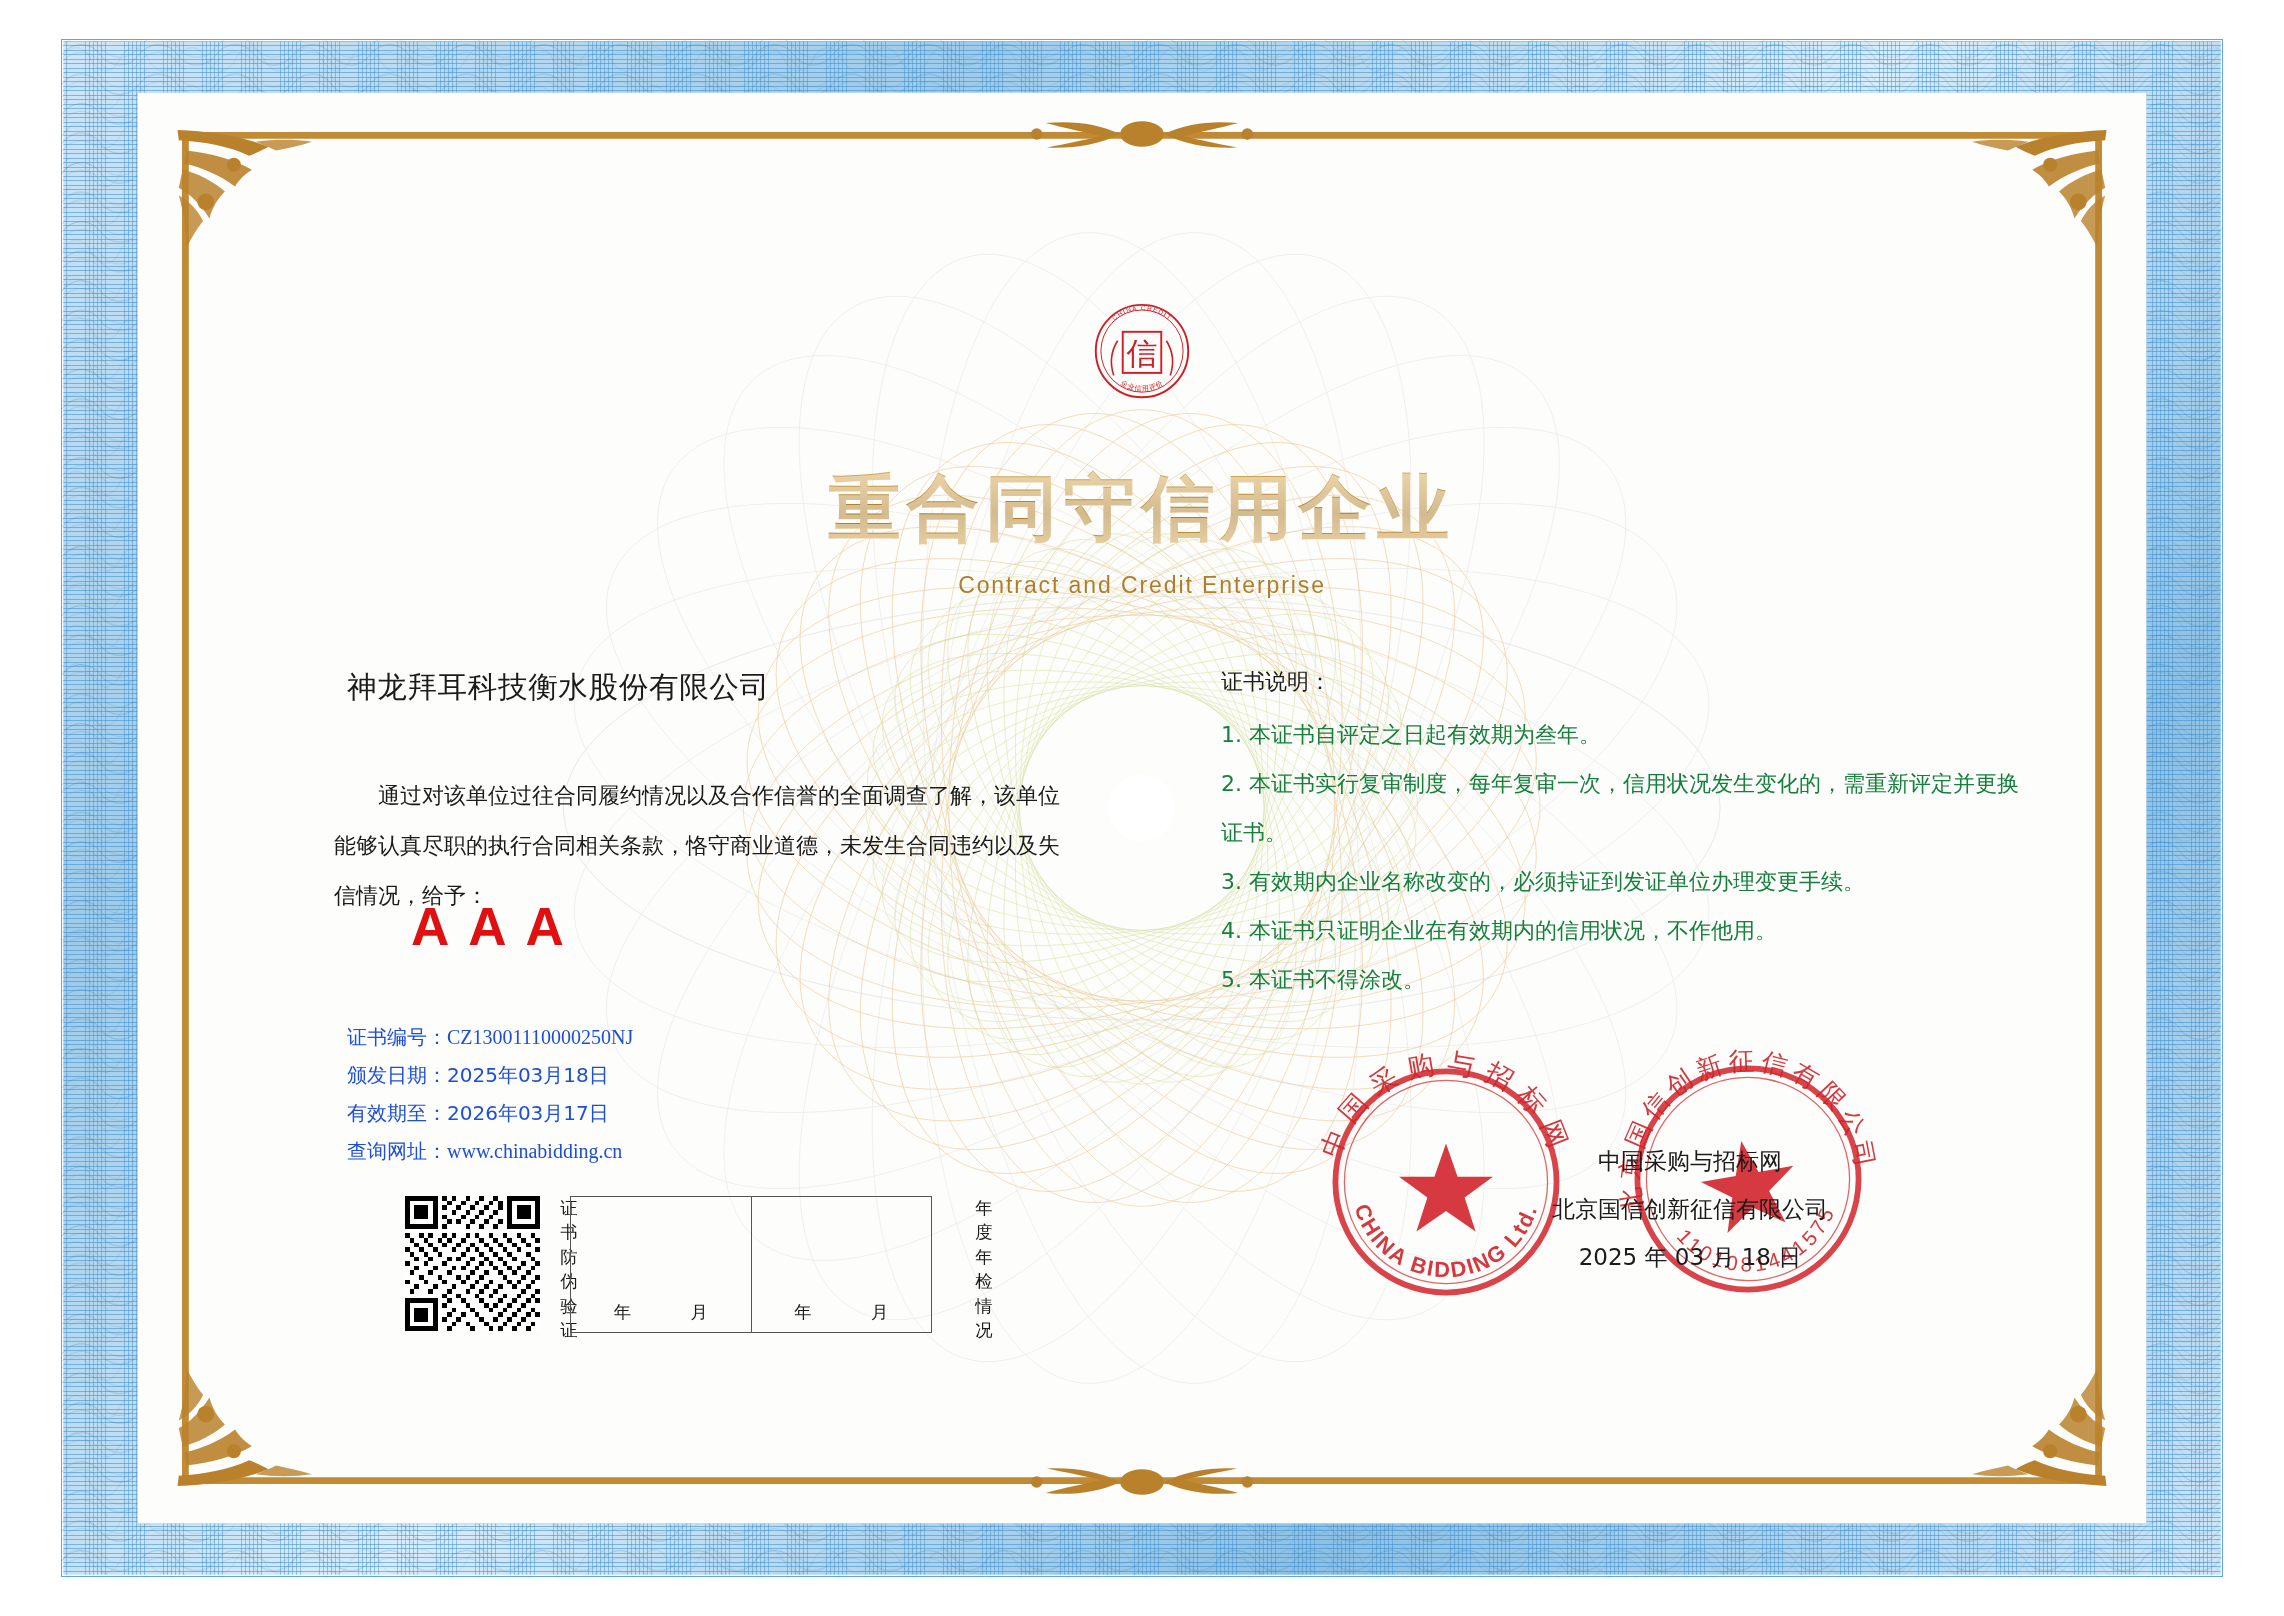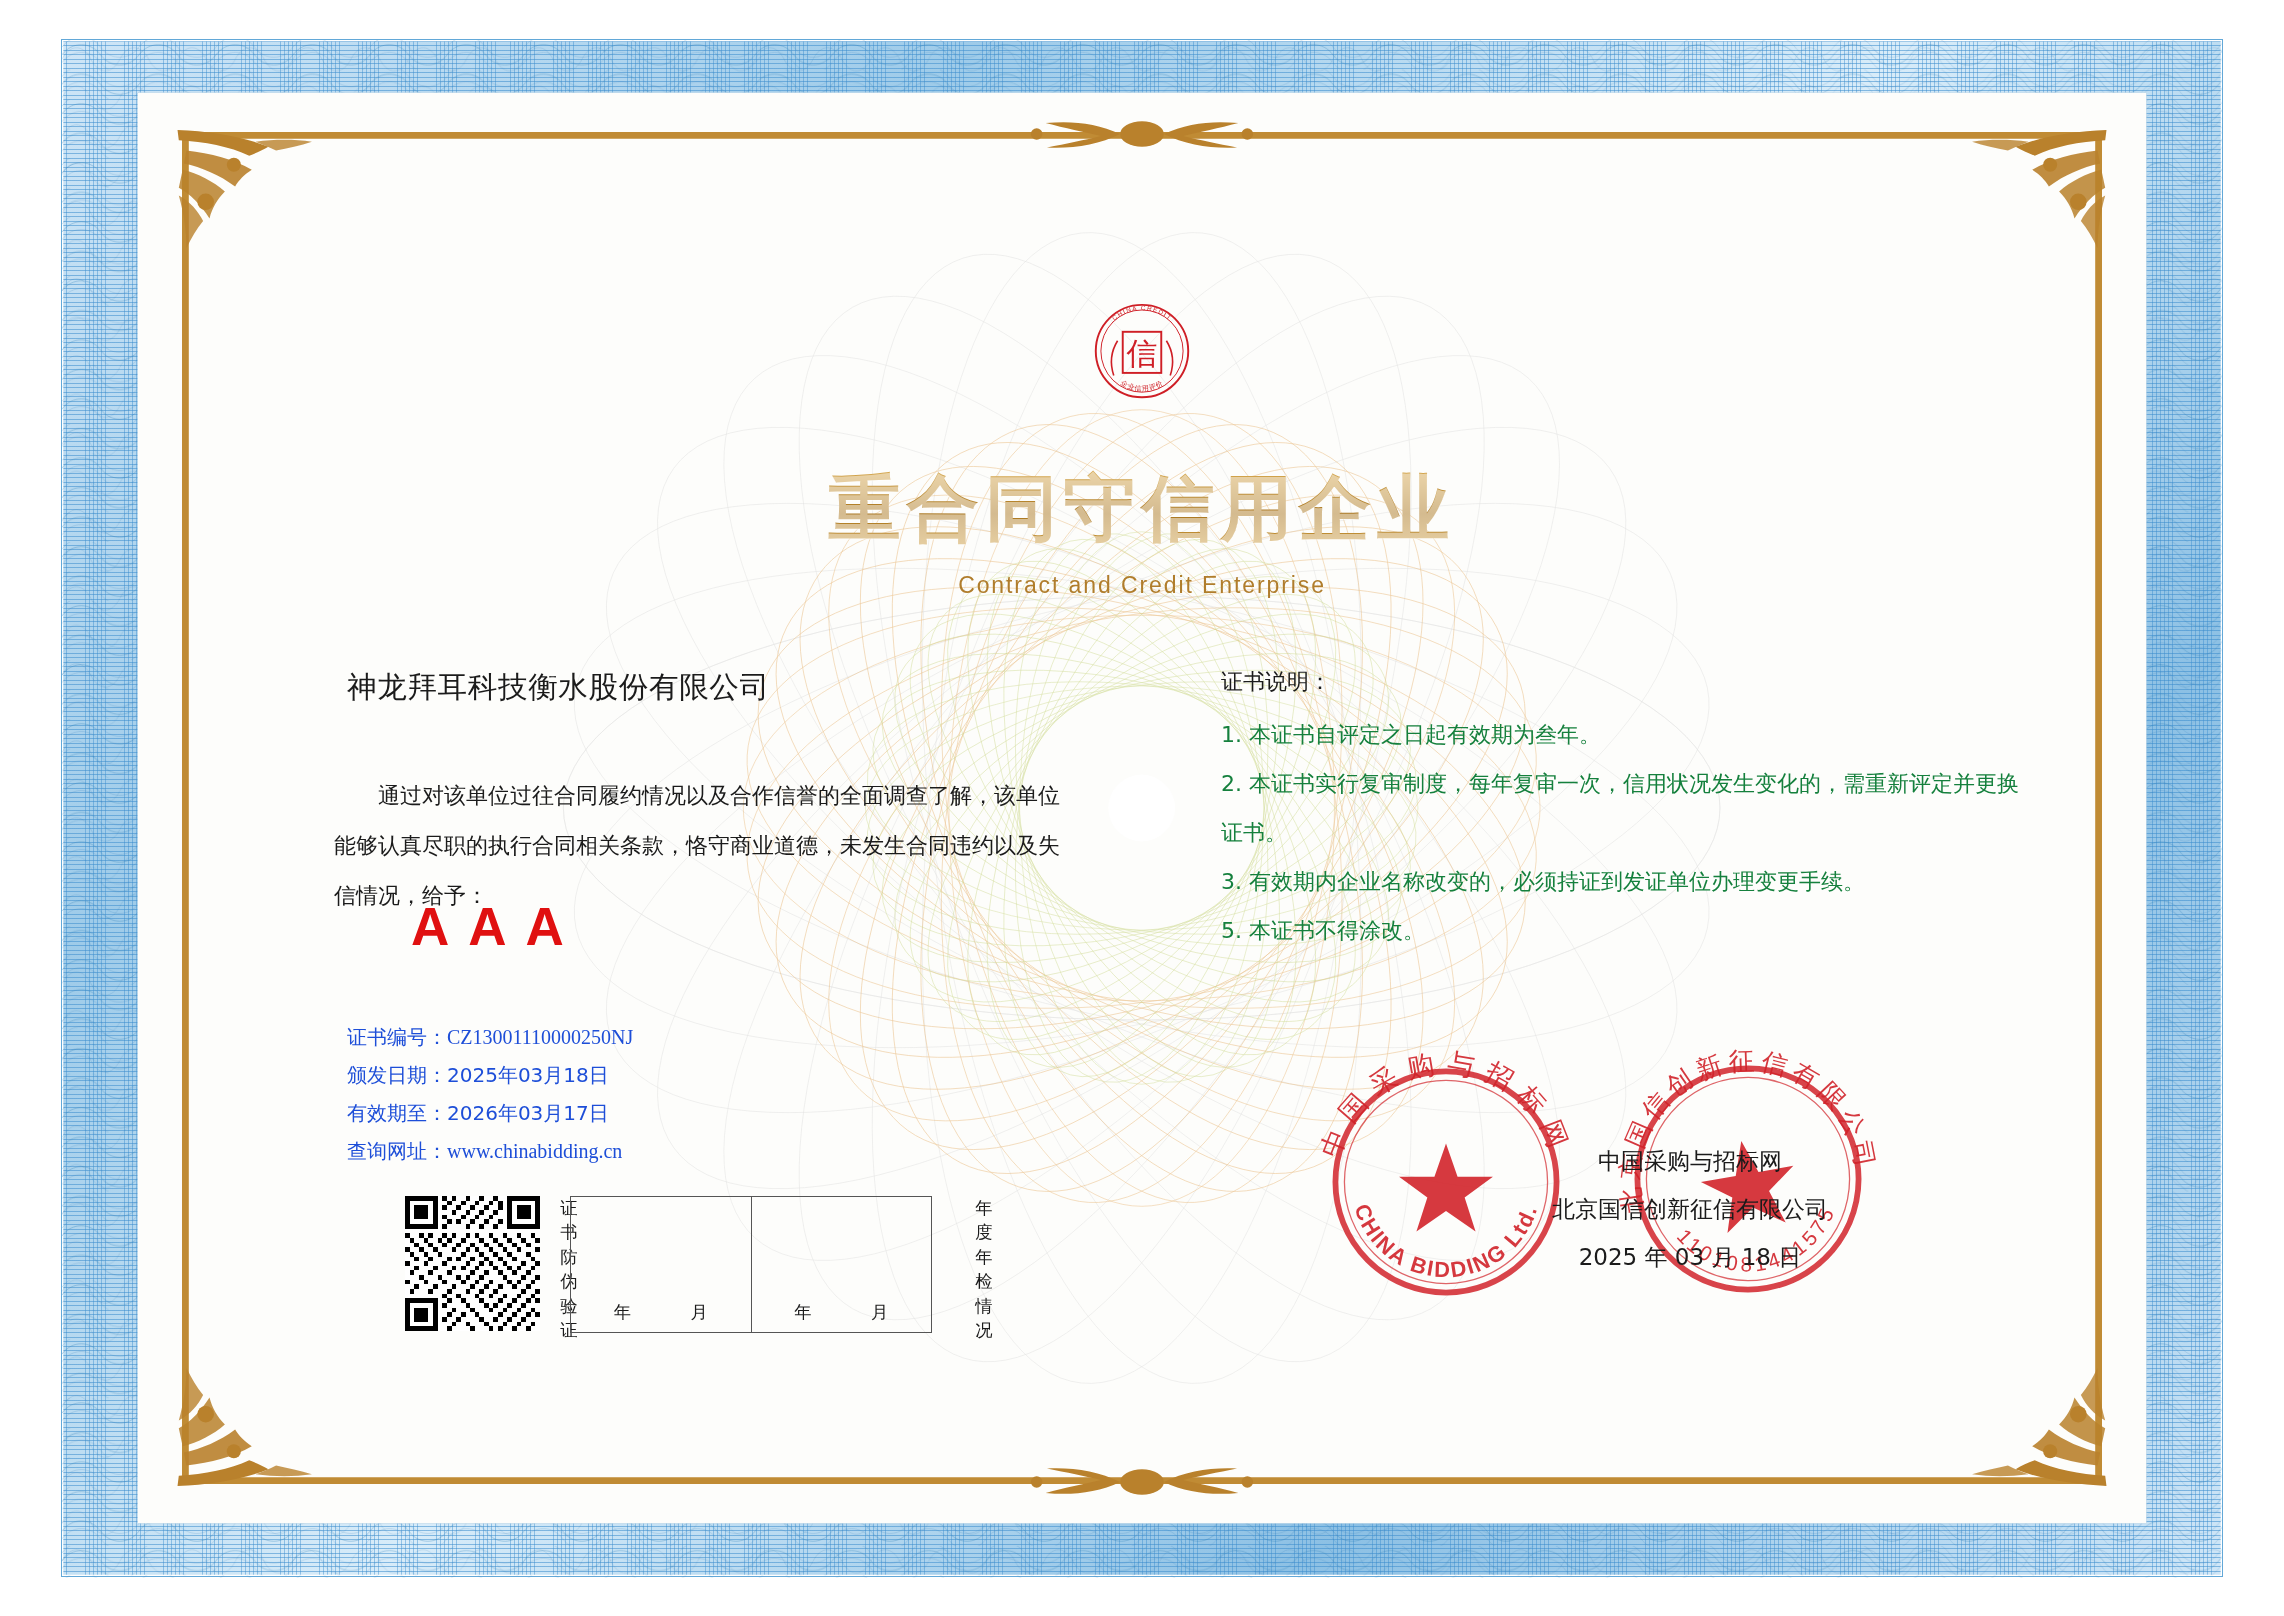--- a/index.html
+++ b/index.html
@@ -706,20 +706,21 @@
       <div class="ym">年  月</div>
     </div>
   </div>
   <div class="annual-label">年度年检情况</div>
 
   <div class="notes-title">证书说明：</div>
   <div class="notes">
     <div>1. 本证书自评定之日起有效期为叁年。</div>
     <div>2. 本证书实行复审制度，每年复审一次，信用状况发生变化的，需重新评定并更换证书。</div>
     <div>3. 有效期内企业名称改变的，必须持证到发证单位办理变更手续。</div>
+    <div>4. 本证书只证明企业在有效期内的信用状况，不作他用。</div>
     <div>5. 本证书不得涂改。</div>
   </div>
 
   <svg class="stamp-svg" style="position:absolute;left:1311px;top:1047px;width:270px;height:270px;" viewBox="0 0 420 420">
     <defs>
       <path id="s1top" d="M40,210 A170,170 0 0,1 380,210"></path>
       <path id="s1bot" d="M62,210 A148,148 0 0,0 358,210"></path>
     </defs>
     <circle cx="210" cy="210" r="172" fill="none" stroke="#d1232a" stroke-width="9" opacity="0.85"></circle>
     <circle cx="210" cy="210" r="158" fill="none" stroke="#d1232a" stroke-width="2" opacity="0.7"></circle>

